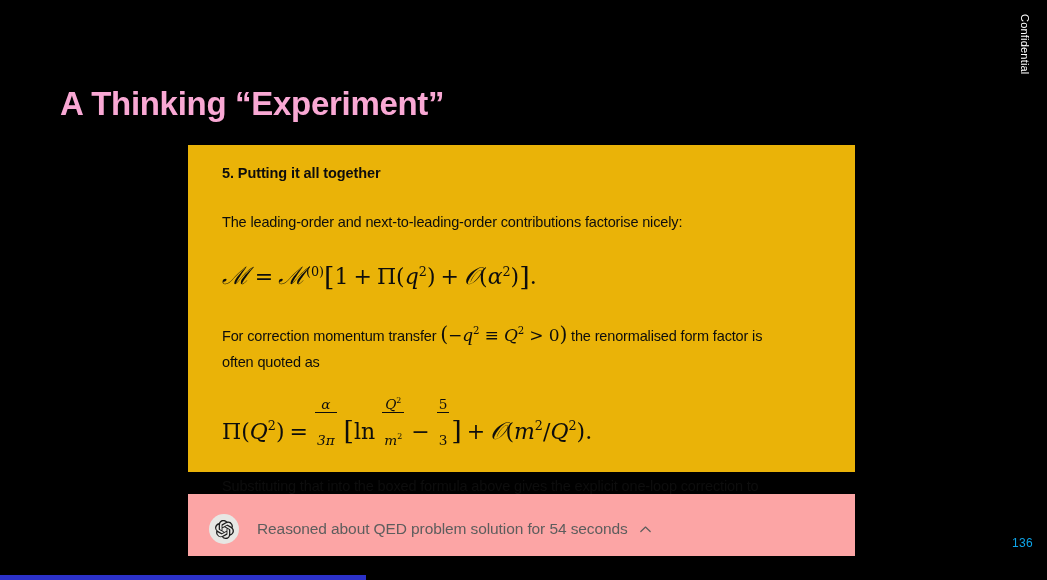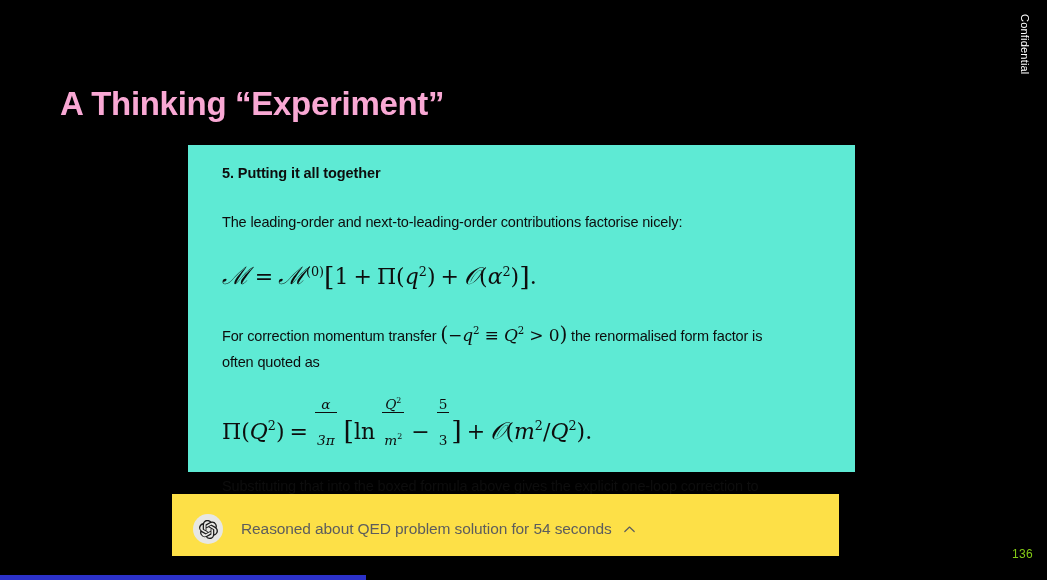--- a/index.html
+++ b/index.html
@@ -34,22 +34,22 @@
     letter-spacing: 0.2px;
     writing-mode: vertical-rl;
     text-orientation: mixed;
     white-space: nowrap;
     line-height: 18px;
   }
 
   #page-number {
     position: absolute;
     right: 14px;
-    bottom: 19px;
-    color: #84cc16;
+    bottom: 30px;
+    color: #0ea5e9;
     font-size: 12px;
     letter-spacing: 0.3px;
   }
 
   #slide-title {
     position: absolute;
     left: 20px;
     top: 84px;
     color: #f9a8d4;
     font-size: 33px;
@@ -60,21 +60,21 @@
     margin-left: 40px;
   }
 
   
   #answer-card {
     position: absolute;
     left: 188px;
     top: 145px;
     width: 667px;
     height: 327px;
-    background: #5eead4;
+    background: #eab308;
     box-sizing: border-box;
     padding: 16px 32px 0 34px;
   }
 
   .card-heading {
     color: #0d0d0d;
     font-size: 14.5px;
     font-weight: bold;
     letter-spacing: -0.1px;
     margin: 4px 0 0 0;
@@ -138,25 +138,25 @@
     line-height: 1.08;
     margin: 0 2px;
   }
   .frac .num { display: block; padding: 0 2px; }
   .frac .den { display: block; padding: 0 2px; margin-top: 20px; }
   .frac.bar .num { border-bottom: 1px solid #0d0d0d; }
 
   
   #reasoning-bar {
     position: absolute;
-    left: 172px;
+    left: 188px;
     top: 494px;
     width: 667px;
     height: 62px;
-    background: #fde047;
+    background: #fca5a5;
     box-sizing: border-box;
     display: flex;
     align-items: center;
     padding: 8px 0 0 21px;
   }
 
   #openai-badge {
     width: 30px;
     height: 30px;
     border-radius: 50%;

